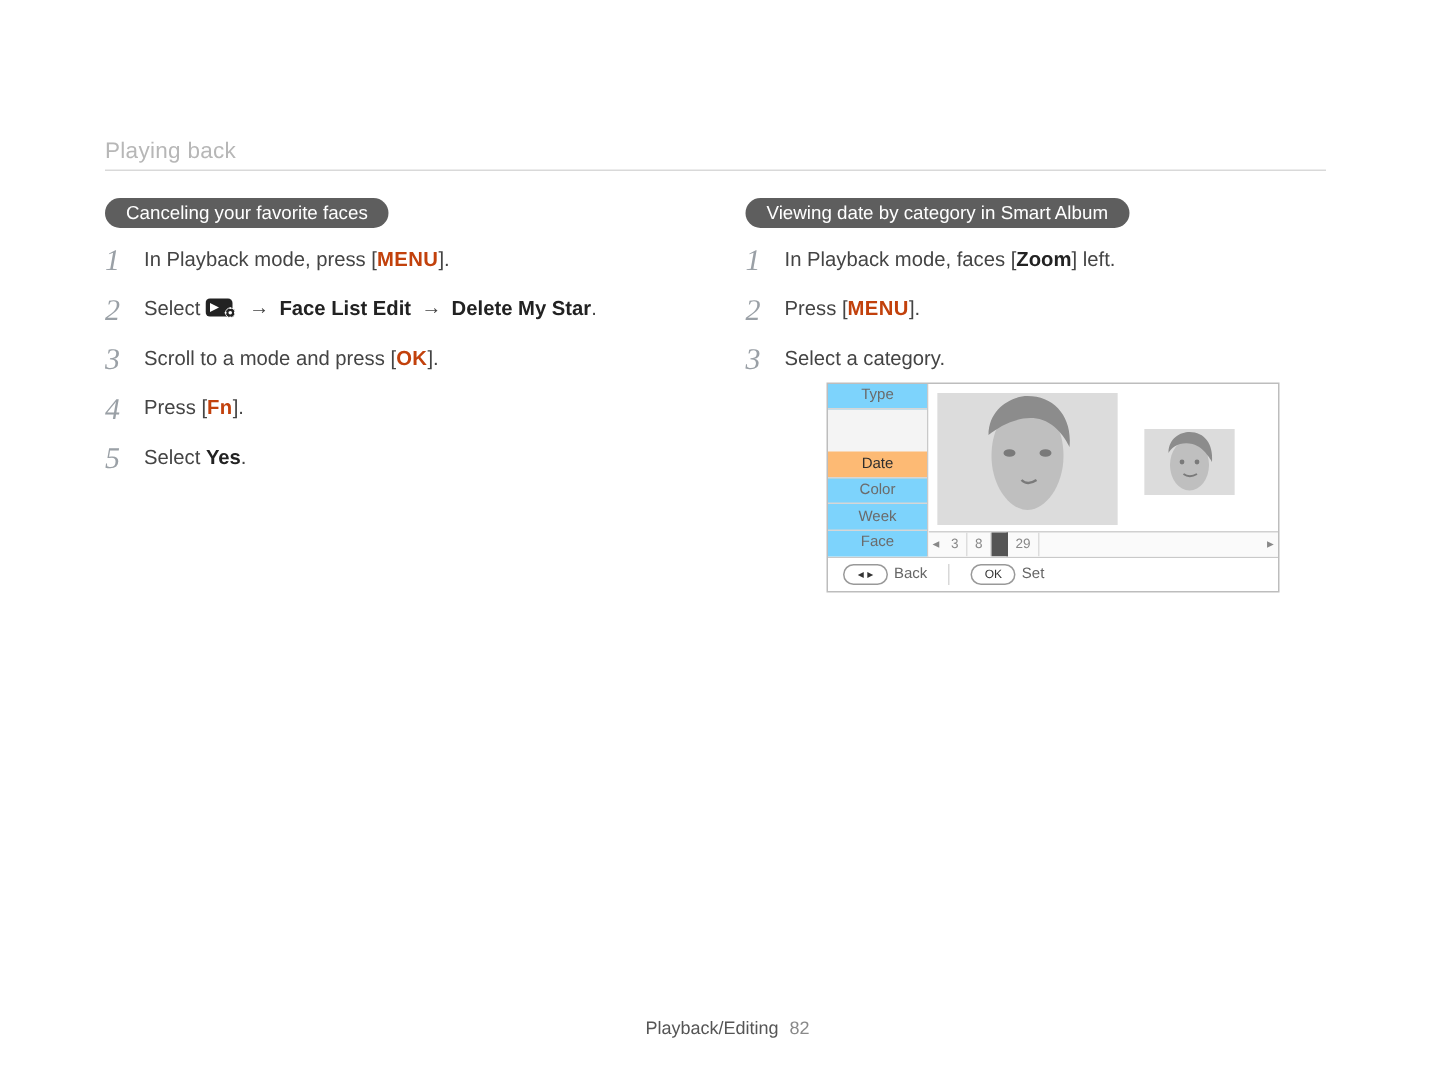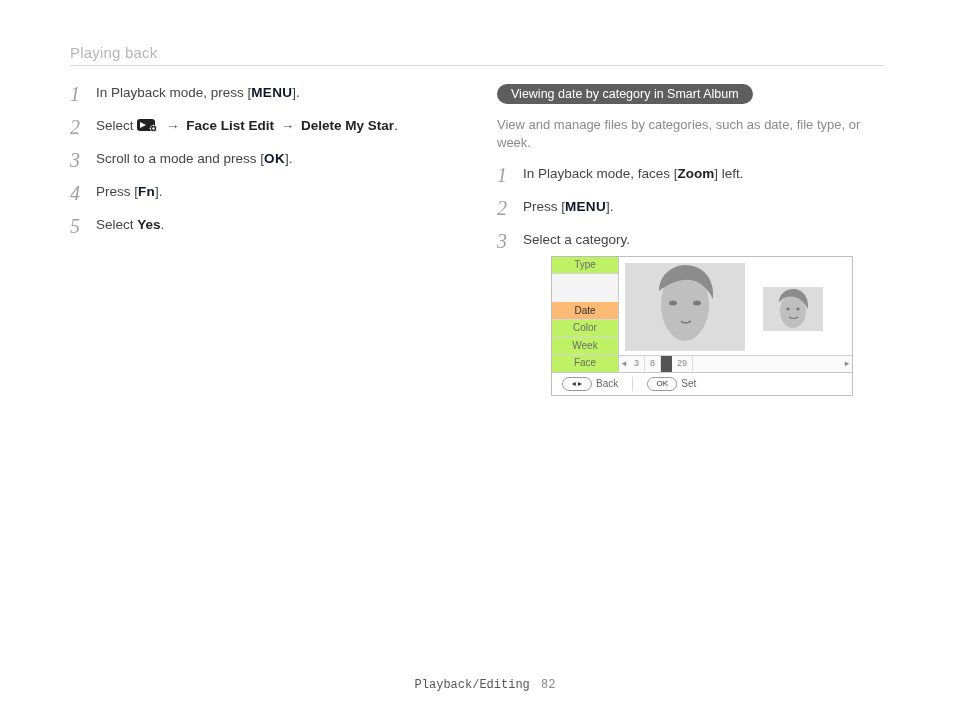--- a/index.html
+++ b/index.html
@@ -8,21 +8,21 @@
     width: 954px;
     height: 720px;
     background: #fff;
     font-family: Arial, Helvetica, sans-serif;
     color: #444;
     font-size: 14px;
     position: relative;
   }
   .page {
     box-sizing: border-box;
-    padding: 44px 70px 30px 70px;
+    padding: 92px 70px 30px 70px;
     width: 100%;
     height: 100%;
     position: relative;
   }
   .section-header {
     color: #b7b7b7;
     font-size: 15px;
     font-weight: 400;
     margin-bottom: 4px;
     letter-spacing: 0.2px;
@@ -77,21 +77,21 @@
     top: -4px;
     font-family: Georgia, 'Times New Roman', serif;
     font-style: italic;
     font-size: 20px;
     color: #9aa0a6;
   }
   .btn-label {
     font-weight: 700;
     font-family: Arial, sans-serif;
     letter-spacing: 0.3px;
-    color: #0f172a;
+    color: #c2410c;
   }
   .bold { font-weight: 700; color: #222; }
   .arrow {
     display: inline-block;
     transform: translateY(-1px);
     padding: 0 3px;
     color: #444;
   }
   .cam-icon {
     display: inline-block;
@@ -123,21 +123,21 @@
     background: #f4f4f4;
   }
   .menu-item {
     flex: 1;
     display: flex;
     align-items: center;
     justify-content: center;
     border-bottom: 1px solid #d6d6d6;
     font-size: 10px;
     color: #6b6b6b;
-    background: #bef264;
+    background: #7dd3fc;
   }
   .menu-item:last-child { border-bottom: none; }
   .menu-item.selected {
     background: #fdba74;
     color: #2e2e2e;
     margin-top: 28px;
   }
   .preview-area {
     flex: 1;
     position: relative;
@@ -225,35 +225,35 @@
   .face-svg { width: 100%; height: 100%; display: block; }
 
   
   .page-footer {
     position: absolute;
     left: 16px; right: 0;
     bottom: 28px;
     text-align: center;
     font-size: 12px;
     color: #555;
-    font-family: Liberation Mono, monospace;
   }
   .page-footer .num { color: #8a8a8a; margin-left: 4px; }
 </style>
 </head>
 <body>
 
 <div class="page">
 
   <div class="section-header">Playing back</div>
   <hr class="thin-rule">
 
   <div class="columns">
 
     <div class="col">
+      <span class="pill">Canceling your favorite faces</span>
 
       <ol class="steps">
         <li>
           <span>In Playback mode, press [</span><span class="btn-label">MENU</span><span>].</span>
         </li>
         <li>
           <span>Select </span><span class="cam-icon">
             <svg viewBox="0 0 22 14">
               <rect x="0" y="1" width="18" height="12" rx="3" fill="#222"></rect>
               <polygon points="3,4 9,7 3,10" fill="#fff"></polygon>
@@ -276,21 +276,20 @@
           <span>Press [</span><span class="btn-label">Fn</span><span>].</span>
         </li>
         <li>
           <span>Select </span><span class="bold">Yes</span><span>.</span>
         </li>
       </ol>
     </div>
 
     <div class="col">
       <span class="pill">Viewing date by category in Smart Album</span>
-      <div class="intro">View and manage files by categories, such as date, file type, or week.</div>
 
       <ol class="steps">
         <li>
           <span>In Playback mode, faces [</span><span class="bold">Zoom</span><span>] left.</span>
         </li>
         <li>
           <span>Press [</span><span class="btn-label">MENU</span><span>].</span>
         </li>
         <li>
           <span>Select a category.</span>

